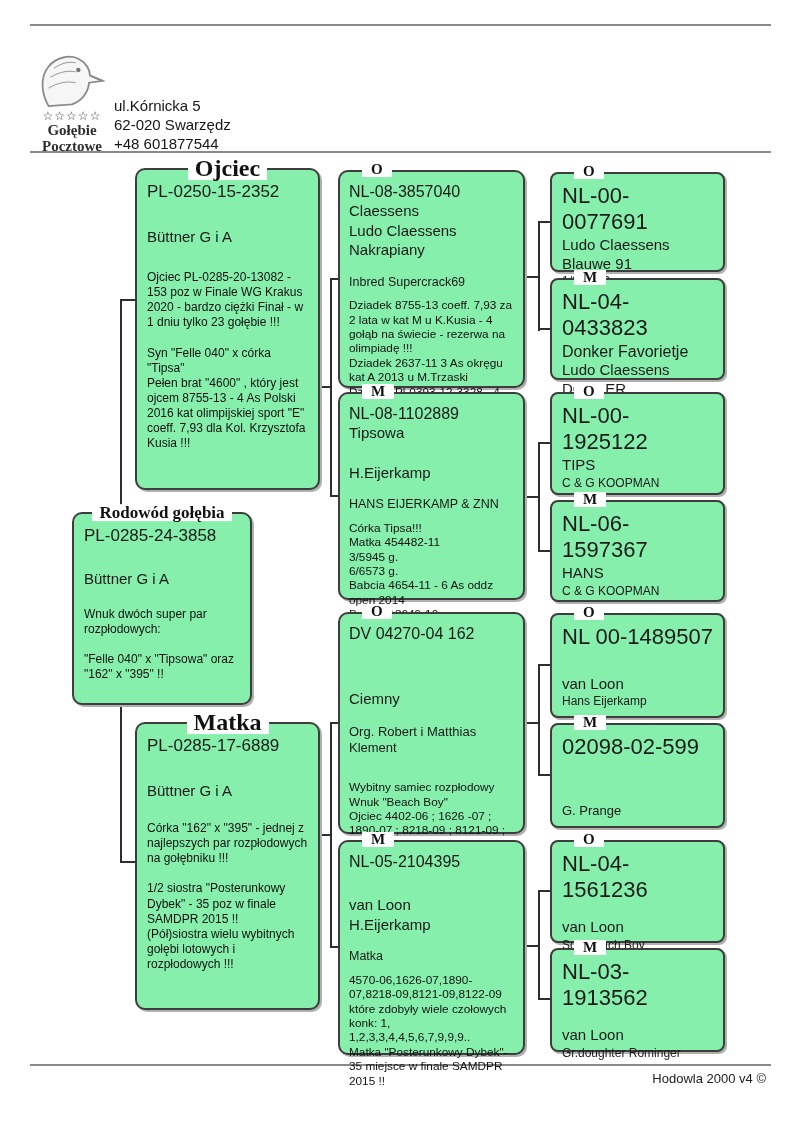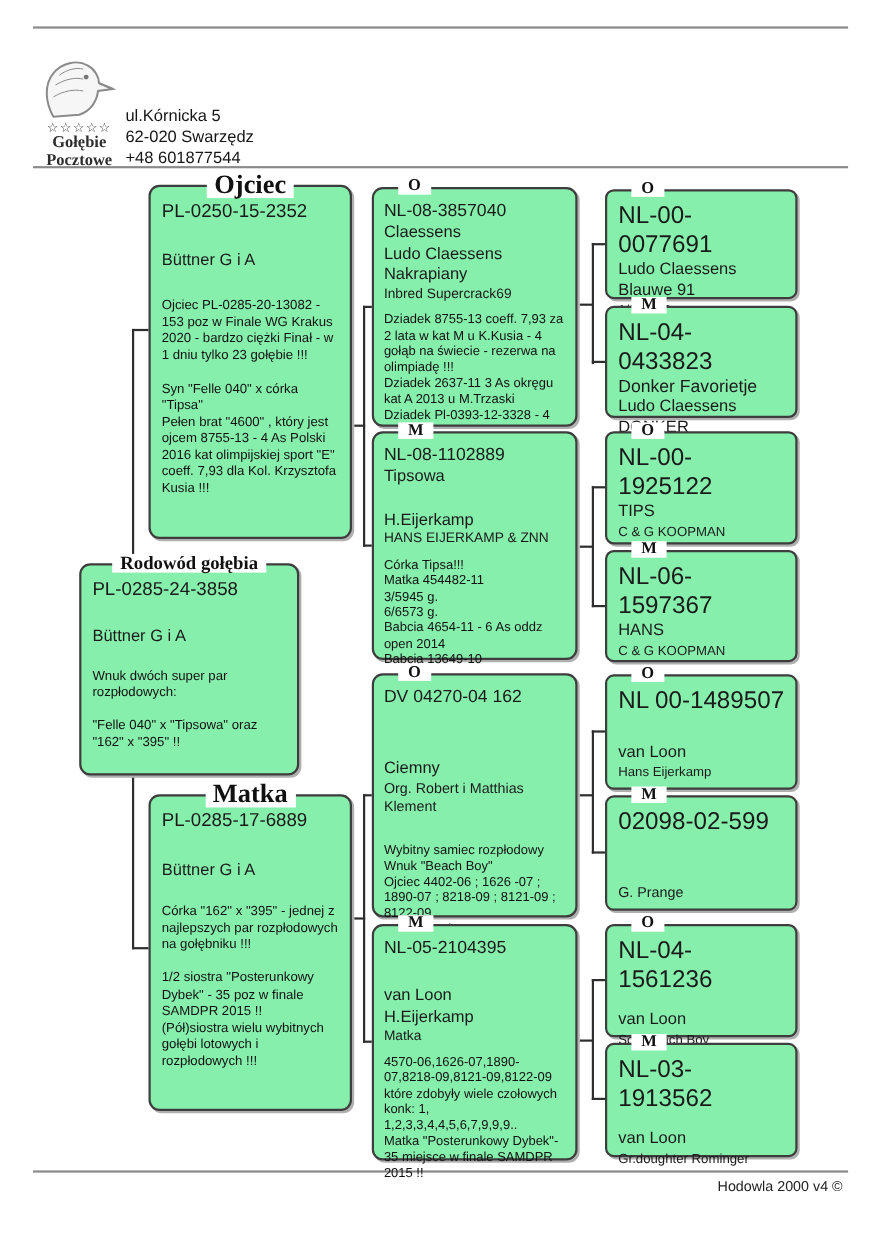--- a/index.html
+++ b/index.html
@@ -24,26 +24,26 @@
   .box-label span{display:inline-block;background:#fff;padding:0 7px;font-family:"Liberation Serif",serif;
                   font-weight:bold;color:#111;}
   .big-label span{font-size:24px;}
   .root-label span{font-size:17px;}
   .sex-label{position:absolute;top:-10px;left:22px;background:#fff;padding:0 9px;line-height:1;
              font-family:"Liberation Serif",serif;font-weight:bold;font-size:15px;color:#111;}
   .ring{font-size:17px;margin-top:4px;}
   .ring3{font-size:16px;line-height:1.2;margin-top:2px;}
   .owner{font-size:15px;}
   .name{font-size:15px;line-height:1.3;}
-  .strain{font-size:12.5px;line-height:1.25;margin-top:0;}
+  .strain{font-size:12.5px;line-height:1.25;margin-top:15px;}
   .comment{font-size:12px;line-height:1.26;white-space:pre-line;overflow-wrap:anywhere;color:#111;}
   .cmt3{font-size:11.8px;line-height:1.22;white-space:pre-line;overflow-wrap:anywhere;margin-top:8px;color:#111;}
   
   #f-box{left:135px;top:168px;width:185px;height:322px;}
-  #r-box{left:72px;top:512px;width:200px;height:193px;}
+  #r-box{left:72px;top:512px;width:180px;height:193px;}
   #m-box{left:135px;top:722px;width:185px;height:288px;}
   
   #g3-0{left:338px;top:170px;width:187px;height:218px;}
   #g3-1{left:338px;top:392px;width:187px;height:208px;}
   #g3-2{left:338px;top:612px;width:187px;height:222px;}
   #g3-3{left:338px;top:840px;width:187px;height:215px;}
   
   .g4{left:550px;width:175px;border-radius:8px;}
   #g4-0{top:172px;height:100px;} #g4-1{top:278px;height:102px;}
   #g4-2{top:392px;height:103px;} #g4-3{top:500px;height:102px;}

